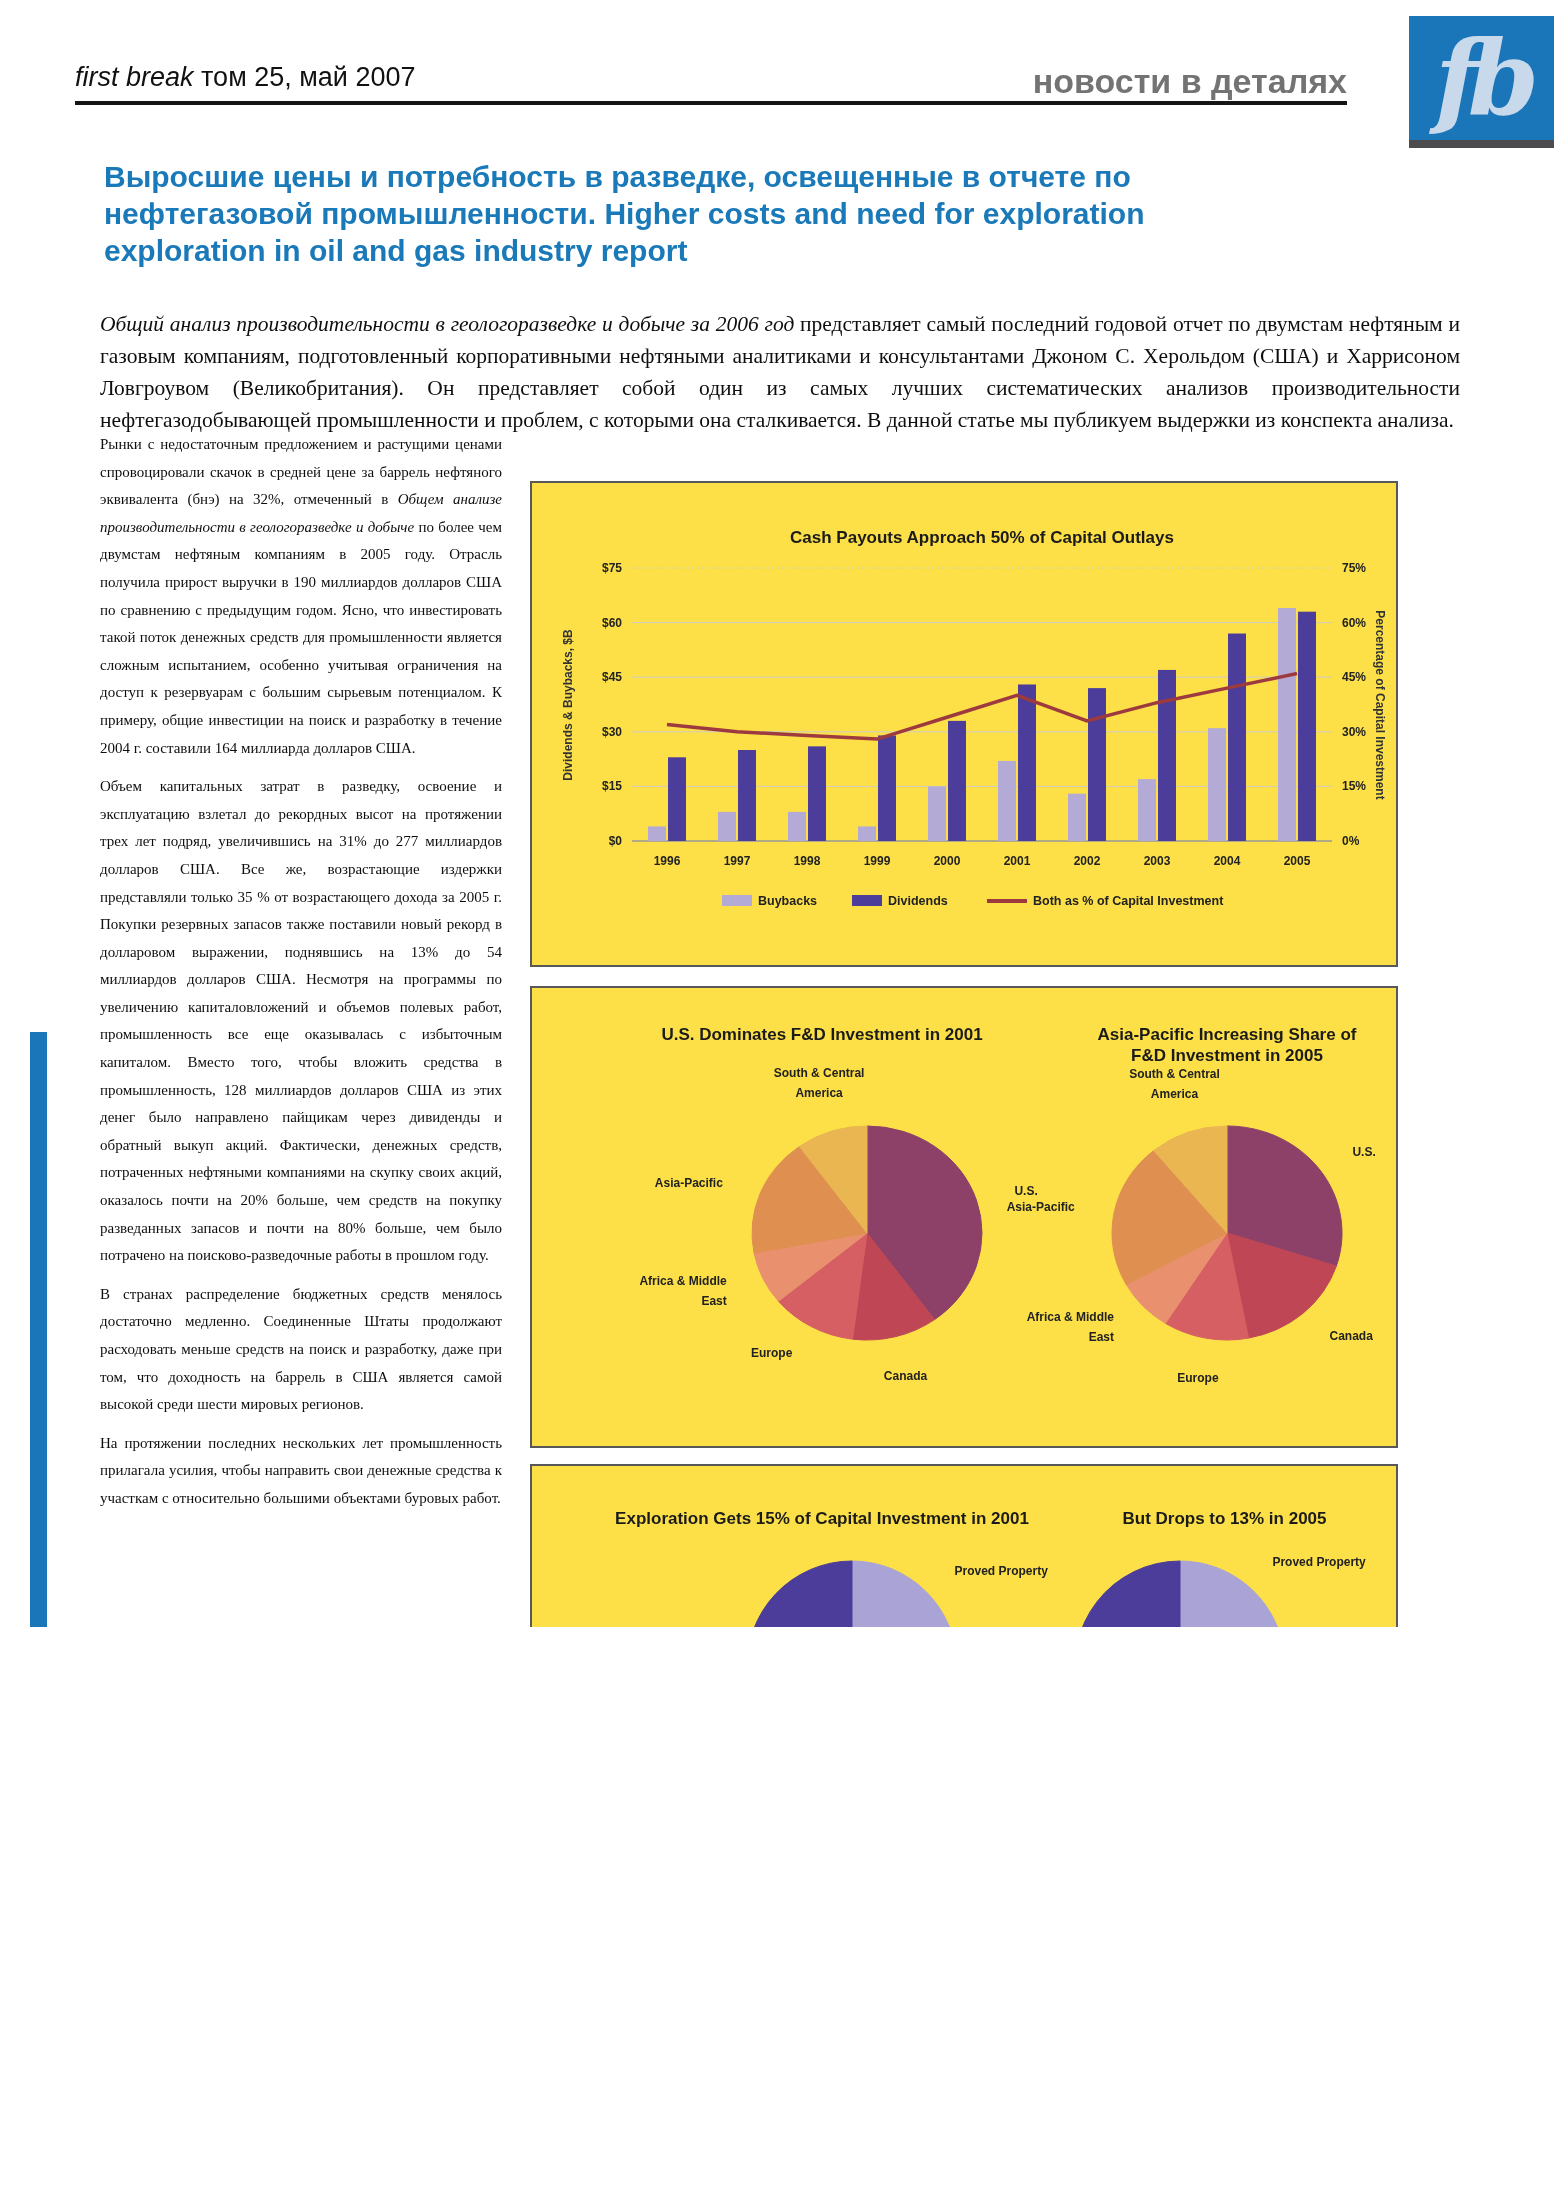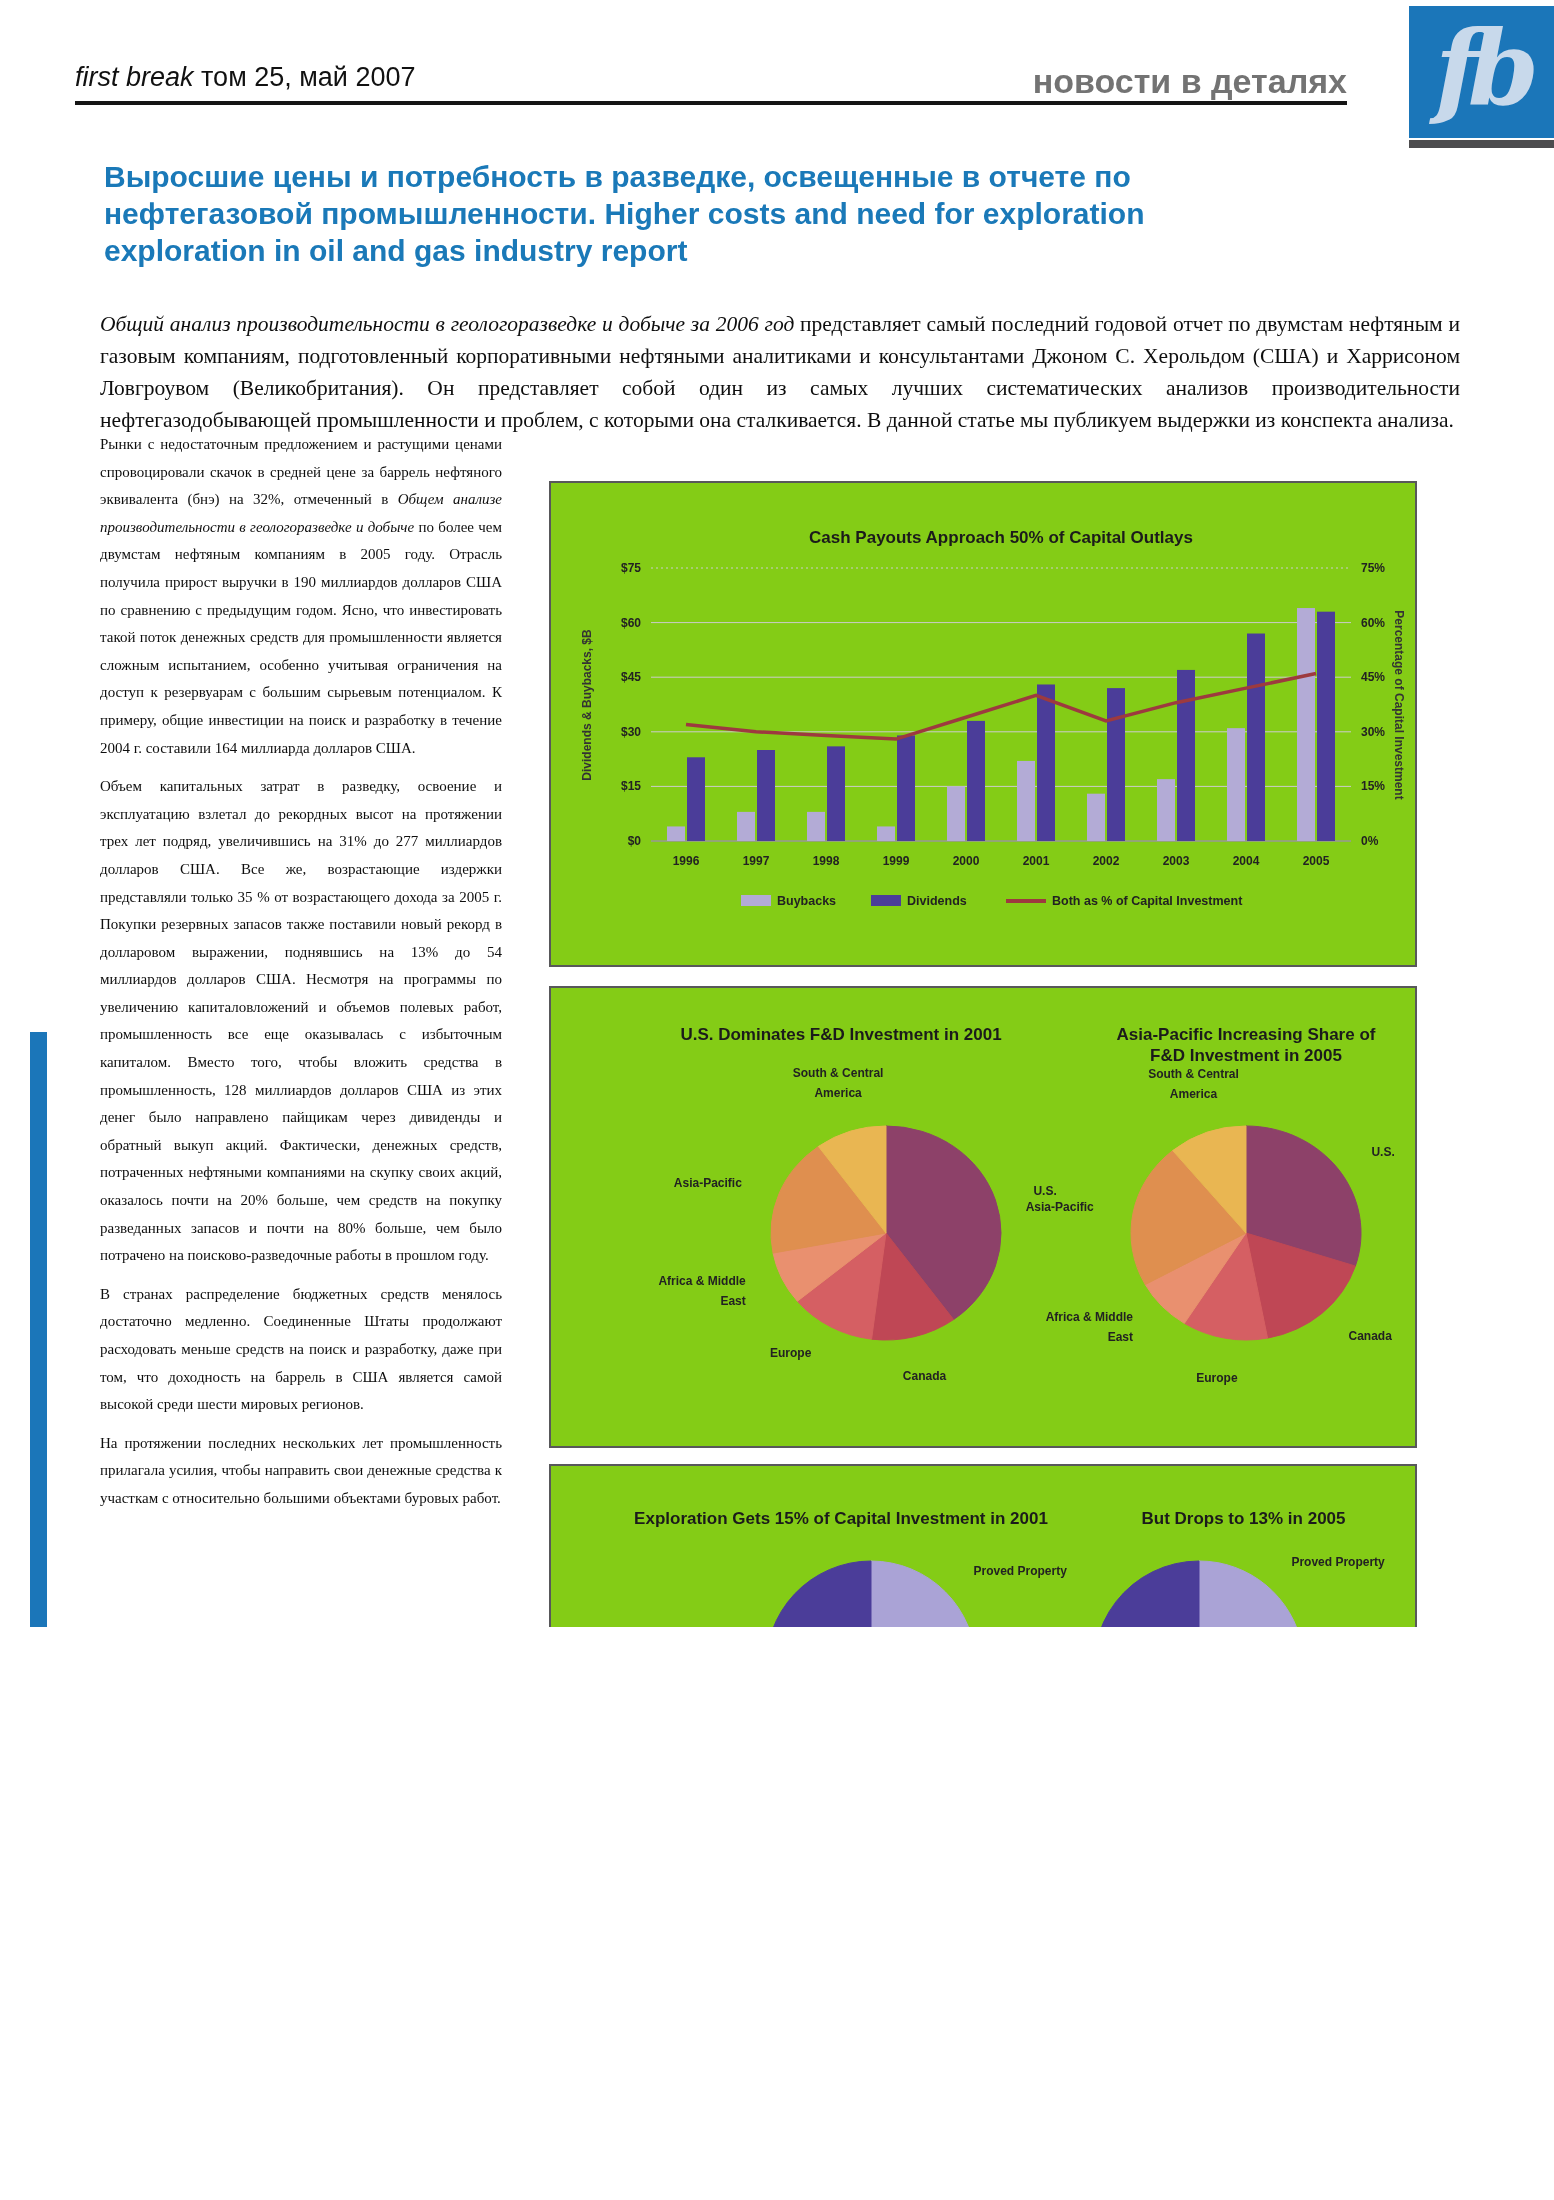--- a/index.html
+++ b/index.html
@@ -9,37 +9,37 @@
   .left-bar{position:absolute;left:30px;top:1032px;width:17px;height:1168px;}
   .bottom-bar{position:absolute;left:30px;top:2182px;width:1512px;height:18px;}
 
   .header-left{position:absolute;left:75px;top:62px;font-family:"Liberation Sans",sans-serif;
                font-size:27px;color:#111;white-space:nowrap;}
   .header-left .it{font-style:italic;}
   .header-rule{position:absolute;left:75px;top:101px;width:1272px;height:4px;background:#151515;}
   .header-right{position:absolute;left:890px;top:62px;width:457px;text-align:right;
                 font-family:"Liberation Sans",sans-serif;font-size:34px;font-weight:bold;color:#737373;}
 
-  .logo{position:absolute;left:1409px;top:6px;width:145px;height:132px;
+  .logo{position:absolute;left:1409px;top:16px;width:145px;height:132px;
         display:flex;align-items:center;justify-content:center;}
   .logo span{font-family:"DejaVu Serif",serif;font-style:italic;font-weight:bold;
              font-size:102px;color:#c8d9eb;letter-spacing:-11px;margin-top:-8px;}
   .logo-bar{position:absolute;left:1409px;top:140px;width:145px;height:8px;background:#4c4c4e;}
 
   .title{position:absolute;left:104px;top:158px;width:1270px;
          font-family:"Liberation Sans",sans-serif;font-weight:bold;font-size:30px;
          line-height:37px;color:#1a79b8;}
   .intro{position:absolute;left:100px;top:286px;width:1360px;font-size:21.5px;
          line-height:32px;text-align:justify;color:#0e0e0e;}
   .leftcol{position:absolute;left:100px;top:431px;width:402px;font-size:15px;
            line-height:27.6px;text-align:justify;color:#0e0e0e;}
   .leftcol p{margin:0 0 11px 0;}
 
-  .panel{position:absolute;left:530px;width:864px;background:#84cc16;
-         border:2px solid #58585a;overflow:hidden;margin-left:19px;}
+  .panel{position:absolute;left:530px;width:864px;background:#fde047;
+         border:2px solid #58585a;overflow:hidden;}
   #panel-bar{top:481px;height:482px;}
   #panel-regions{top:986px;height:458px;}
   #panel-capital{top:1464px;height:390px;}
 
   .pie-title{position:absolute;font-family:"Liberation Sans",sans-serif;font-weight:bold;
              font-size:17px;color:#1b1b1b;text-align:center;line-height:21px;}
   .pie-label{position:absolute;font-family:"Liberation Sans",sans-serif;font-weight:bold;
              font-size:12px;color:#222;line-height:20px;width:max-content;max-width:100px;}
 
   .copyright{position:absolute;left:100px;top:2086px;font-family:"Liberation Sans",sans-serif;

